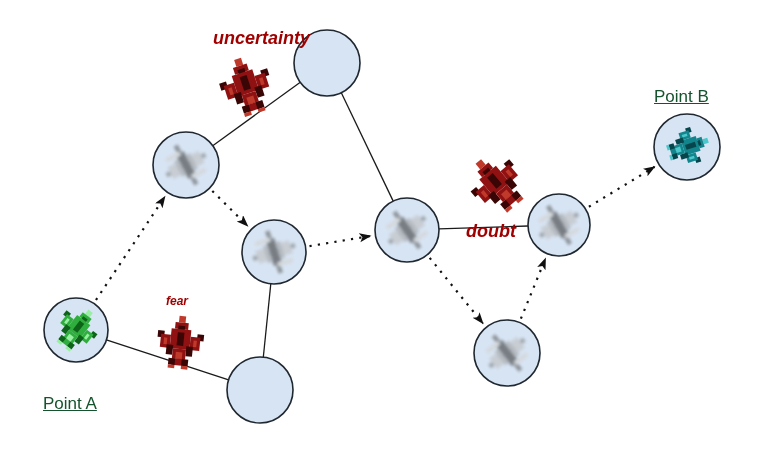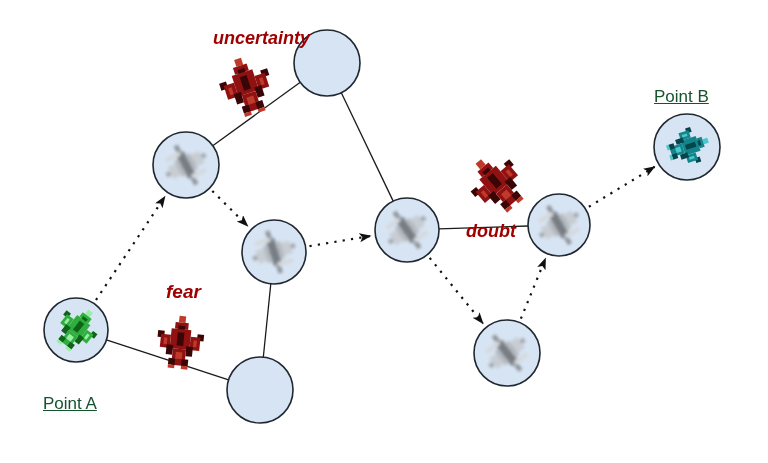--- a/index.html
+++ b/index.html
@@ -6,21 +6,21 @@
   .stage{position:relative;width:768px;height:463px;background:#ffffff;overflow:hidden;
          font-family:"Liberation Sans",sans-serif;}
   #graph{position:absolute;left:0;top:0;}
   circle.node{fill:#d7e4f3;stroke:#1f2730;stroke-width:1.6;}
   line.solid{stroke:#1a1a1a;stroke-width:1.3;}
   line.dotted{stroke:#101010;stroke-width:2.2;stroke-dasharray:2.2 6.2;}
   .lbl{position:absolute;white-space:nowrap;line-height:1.05;}
   .lbl.red{color:#a00000;font-weight:bold;font-style:italic;font-size:18px;}
   .lbl.black{color:#14532d;font-size:17px;text-decoration:underline;}
   #lbl-uncertainty{left:213px;top:29px;}
-  #lbl-fear{left:166px;top:282px;font-size:19px;}
+  #lbl-fear{left:166px;top:295px;font-size:12px;}
   #lbl-doubt{left:466px;top:222px;}
   #lbl-point-a{left:43px;top:363px;margin-top:32px;}
   #lbl-point-b{left:654px;top:88px;}
 </style>
 </head>
 <body>
 
 <div class="stage">
   <svg id="graph" width="768" height="463" viewBox="0 0 768 463">
       <defs>

